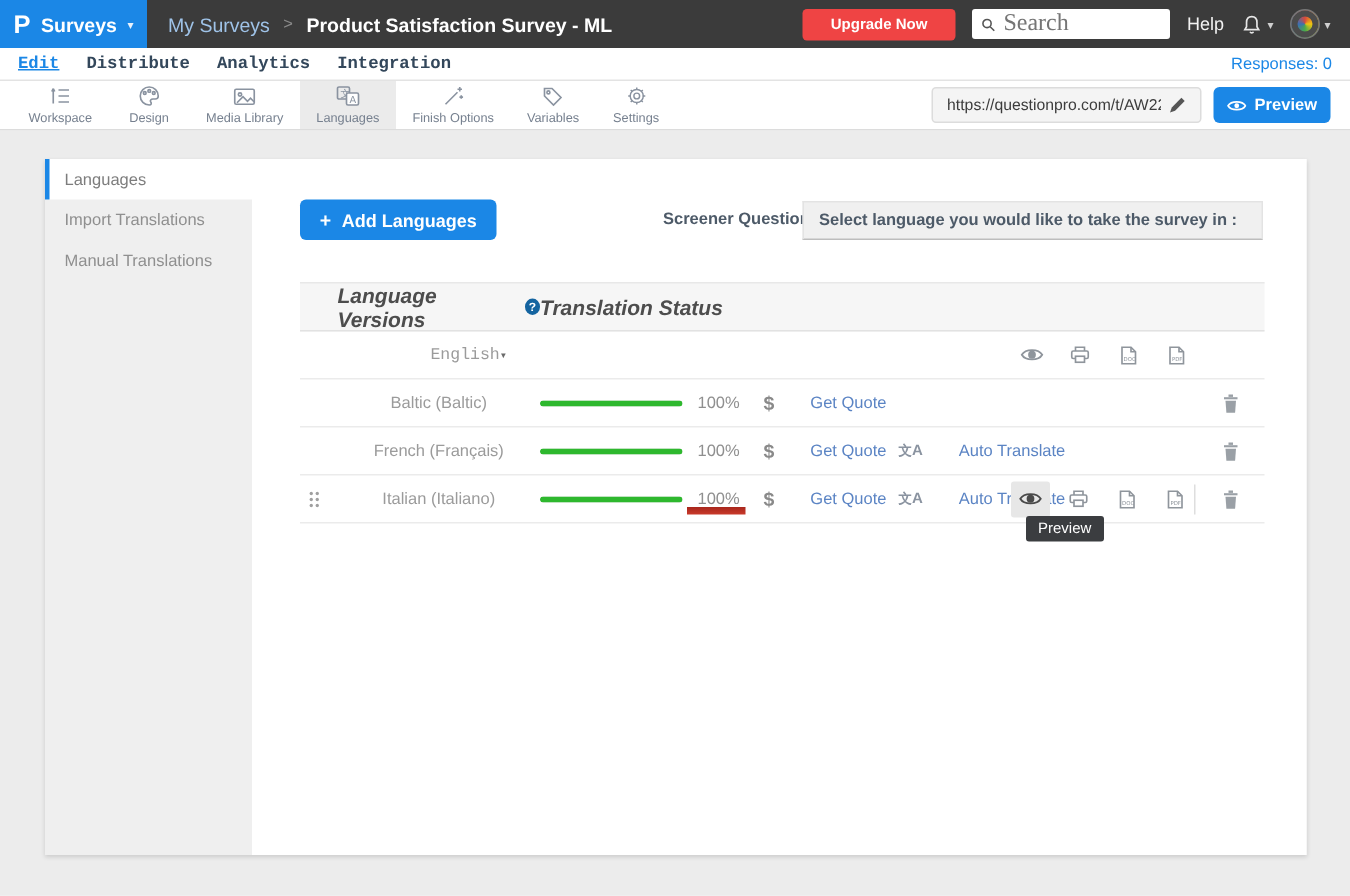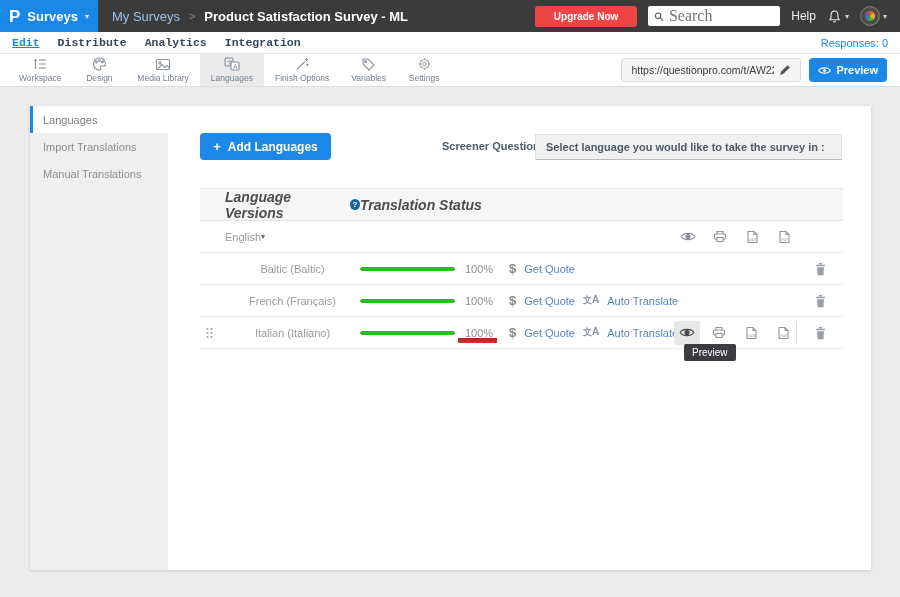--- a/index.html
+++ b/index.html
@@ -84,29 +84,29 @@
   .thead { height:33px; background:#f6f6f6; border-top:1px solid #e8e8e8;
     border-bottom:1px solid #e2e2e2; display:flex; align-items:center; padding-left:25px; }
   .th1 { width:135px; display:flex; align-items:center; gap:6px; }
   .th-label { font-size:14px; font-weight:700; color:#4d4d4d;font-style:italic; }
   .q-circle { width:11px; height:11px; border-radius:50%; background:#1464a0; color:#fff;
     font-size:8px; font-weight:700; display:flex; align-items:center; justify-content:center;
     cursor:pointer; }
   .trow { height:32px; border-bottom:1px solid #ebebeb; display:flex; align-items:center;
     padding-left:25px; position:relative; font-size:11px; color:#9b9b9b; }
   .c1 { width:135px; display:flex; align-items:center; flex-shrink:0;justify-content:center; }
-  .dd { justify-content:flex-start; cursor:pointer; }
+  .dd { justify-content:flex-end; cursor:pointer;font-family:Liberation Mono, monospace; }
   .dd .dd-caret { color:#6b6b6b; font-size:8px; margin-right:22px; }
   .cstatus { flex:1; display:flex; align-items:center; min-width:0; white-space:nowrap; }
   .pbar { width:95px; height:4px; border-radius:2px; background:#e6e6e6; margin-right:10px;
     flex-shrink:0; overflow:hidden; }
   .pfill { height:4px; border-radius:2px; background:#2eb82e; }
   .pct { width:30px; flex-shrink:0; color:#8f8f8f; }
   .dollar { margin-left:14px; color:#8a8a8a; font-size:13px; font-weight:700; flex-shrink:0; }
-  .link { color:#5b84c4; margin-left:8px; cursor:pointer; flex-shrink:0; }
+  .link { color:#5b84c4; margin-left:24px; cursor:pointer; flex-shrink:0; }
   .tr-icon { margin-left:8px; color:#8a93a0; font-size:10px; font-weight:700; flex-shrink:0;
     letter-spacing:0; }
   .tr-icon .cjk { font-size:9px; }
   .cactions { width:122px; display:flex; align-items:center; gap:6px; flex-shrink:0;
     margin-left:auto; }
   .icon-btn { width:26px; height:24px; display:flex; align-items:center; justify-content:center;
     cursor:pointer; border-radius:2px; }
   .icon-btn svg { stroke:#8f959c; fill:none; stroke-width:1.1; }
   .icon-btn.hovered { background:#e7e7e7; }
   .icon-btn.hovered svg { stroke:#4a4a4a; }

